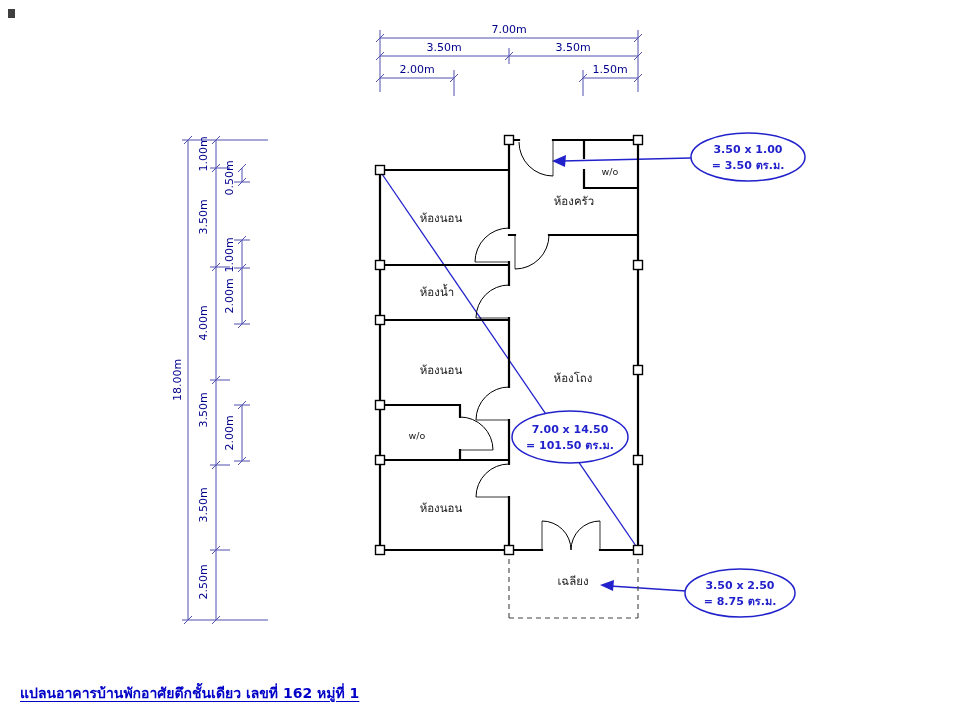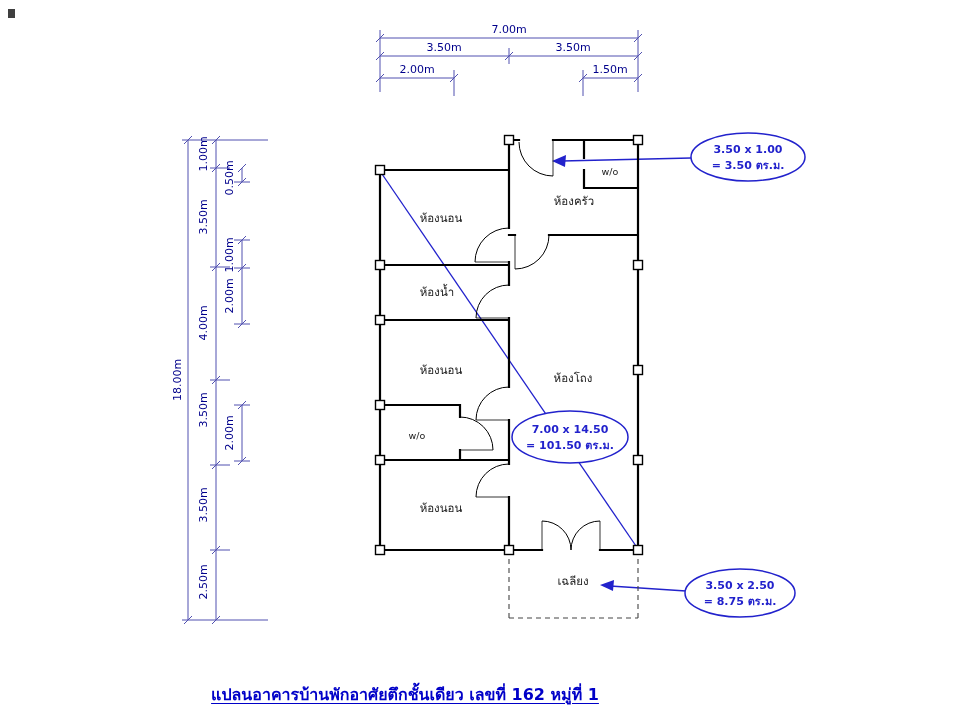--- a/index.html
+++ b/index.html
@@ -17,23 +17,23 @@
   .dimline{stroke:var(--dim-line);stroke-width:1;fill:none;}
   .dimtext{fill:var(--dim-text);font-family:"DejaVu Sans",sans-serif;font-size:11px;text-anchor:middle;}
   .roomtext{fill:var(--room-text);font-family:"DejaVu Sans",sans-serif;font-size:11.5px;text-anchor:middle;}
   .smalltext{font-size:9.5px;}
   .annline{stroke:var(--annotation);stroke-width:1.3;fill:none;}
   .annfill{fill:var(--annotation);stroke:none;}
   .annellipse{fill:#ffffff;stroke:var(--annotation);stroke-width:1.5;}
   .anntext{fill:var(--annotation);font-family:"DejaVu Sans",sans-serif;font-size:11px;font-weight:bold;text-anchor:middle;}
   .dashed{stroke:#444444;stroke-width:1.1;stroke-dasharray:5 4;fill:none;}
   .cornermark{fill:#3f3f3f;}
-  .caption{position:absolute;left:0;top:682px;width:100%;text-align:center;
-    color:var(--title-text);font-weight:bold;font-size:16px;
-    text-decoration:underline;text-underline-offset:3px;}
+  .caption{position:absolute;left:0;top:682px;width:100%;text-align:left;
+    color:var(--title-text);font-weight:bold;font-size:14px;
+    text-decoration:underline;text-underline-offset:3px;padding-left:20px;}
 </style>
 </head>
 <body>
 
 <div class="stage">
   <svg width="960" height="720" viewBox="0 0 960 720">
 
     <rect class="cornermark" x="8" y="9" width="7" height="9"></rect>
     <rect class="cornermark" x="944" y="9" width="7" height="9"></rect>
 

